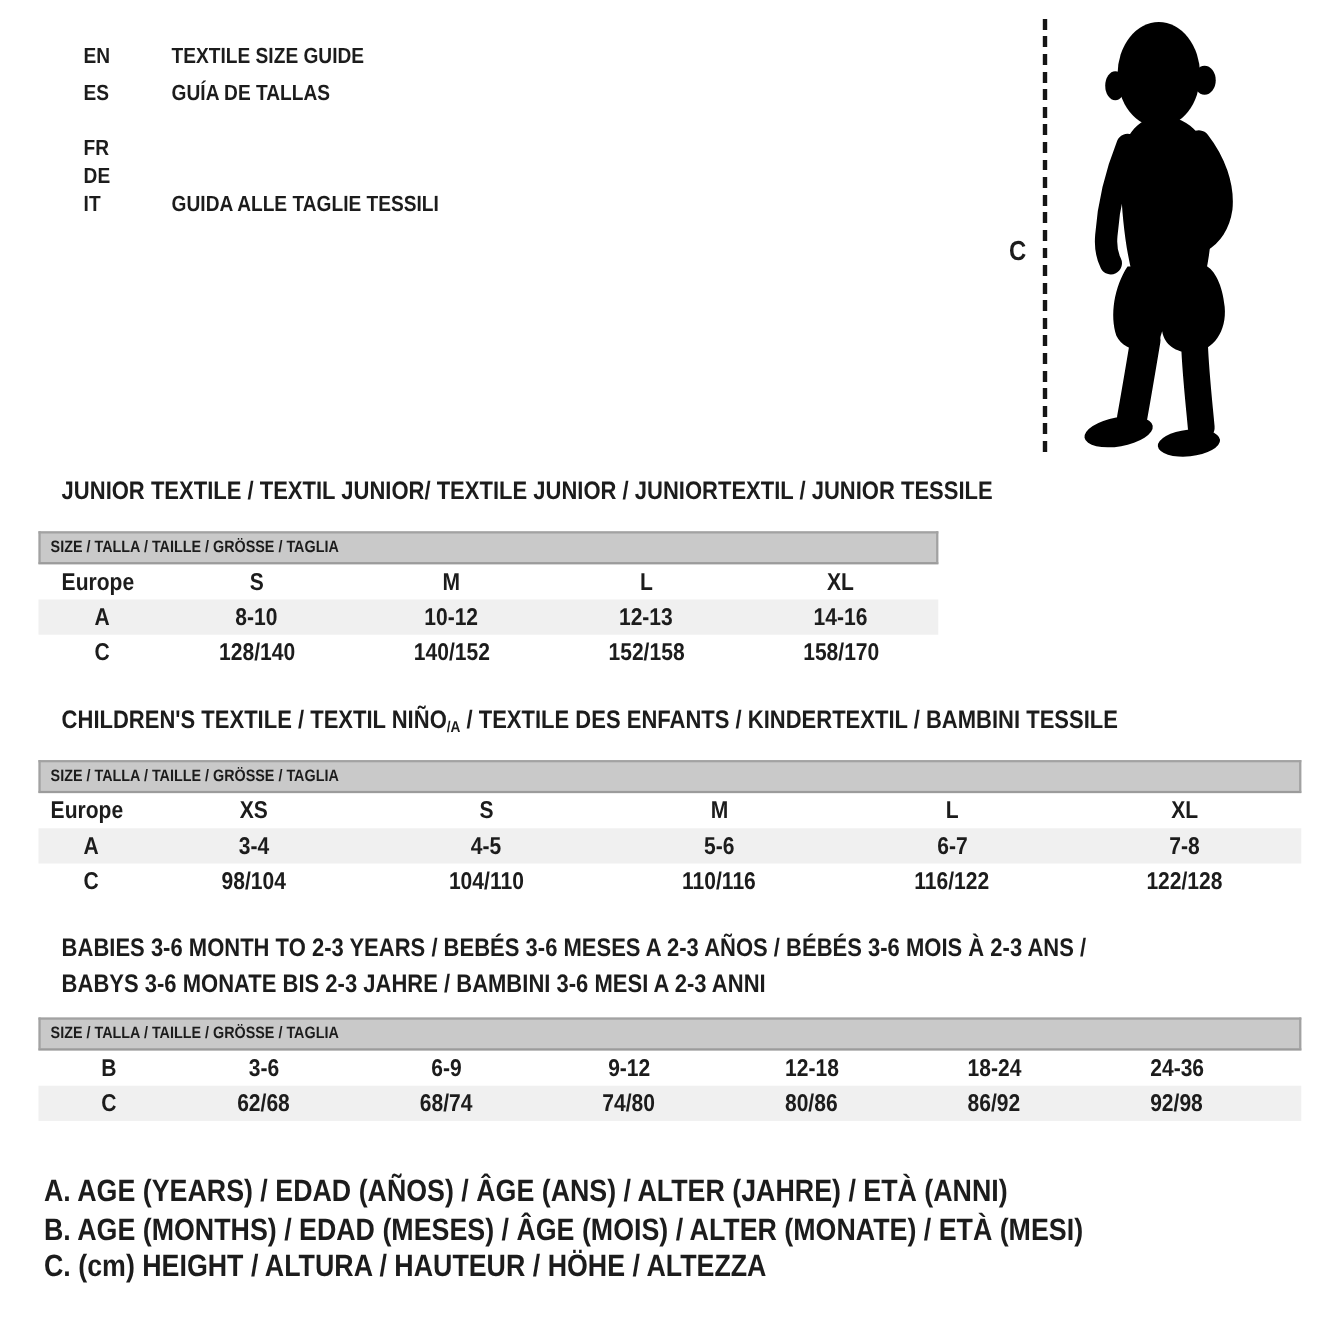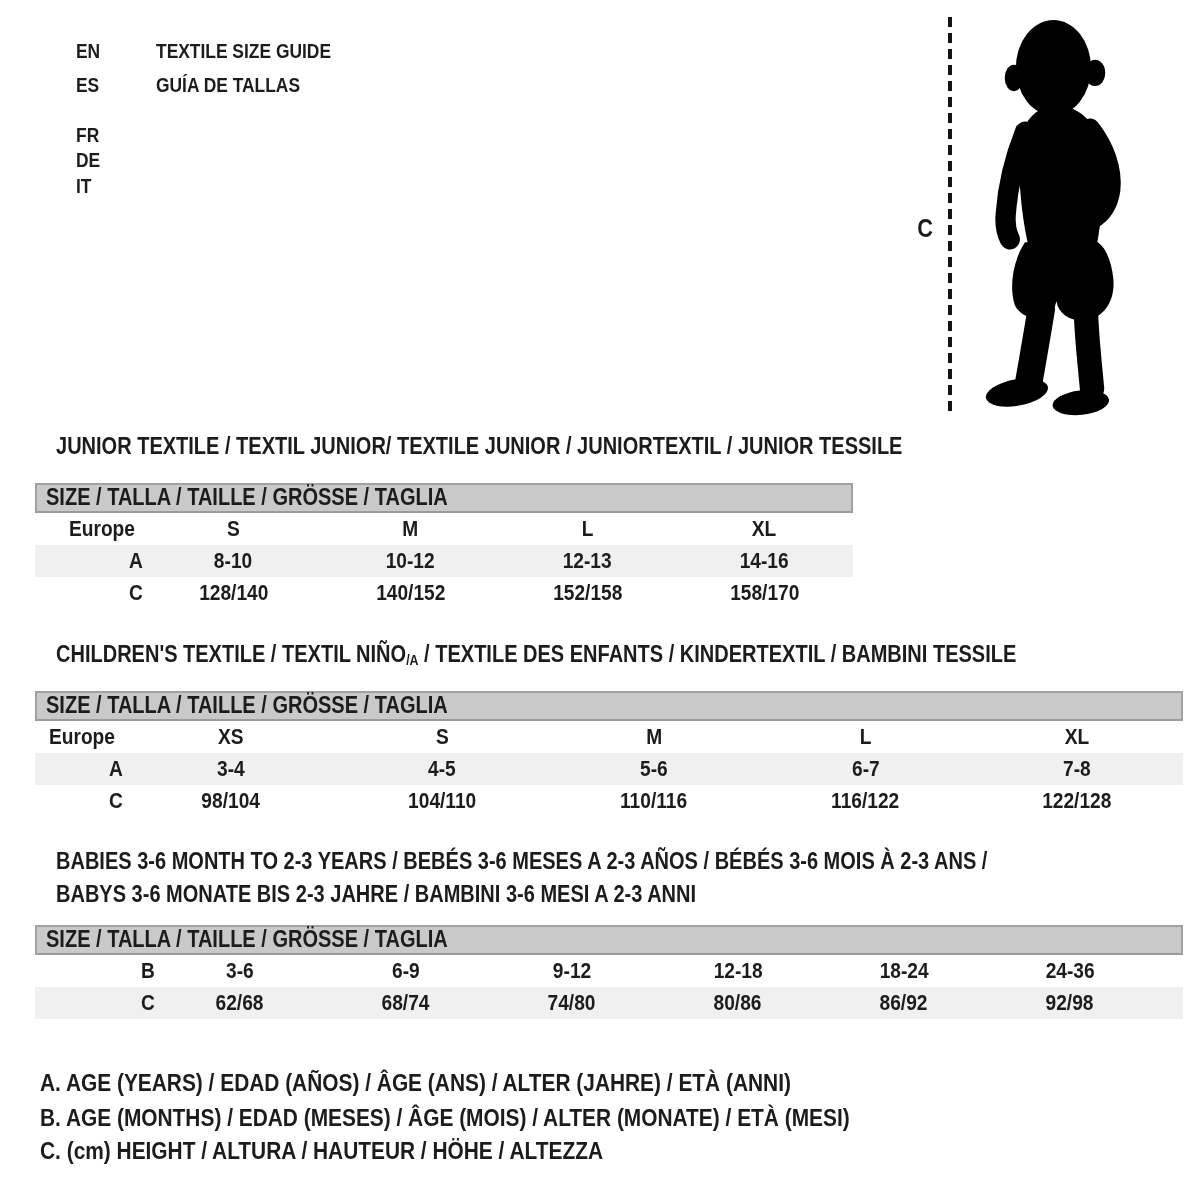--- a/index.html
+++ b/index.html
@@ -27,35 +27,35 @@
   .baby{position:absolute;left:966px;top:15px;width:180px;height:406px;}
 
   
   .sec-head{position:absolute;left:56px;font-size:23px;line-height:24px;}
   .sub{font-size:0.62em;position:relative;top:3px;letter-spacing:0;}
 
   
   .sizebar{
     box-sizing:border-box;height:30px;line-height:25px;
     background:#c9c9c9;border:2px solid #a2a2a2;border-bottom-color:#9b9b9b;
-    padding-left:9px;font-size:23px;
+    padding-left:9px;font-size:15px;
   }
   .trow{display:grid;height:32px;align-items:center;font-size:22px;}
-  .trow .lbl{text-align:right;padding-left:8px;}
+  .trow .lbl{text-align:center;padding-left:8px;}
   .trow .cel{text-align:center;}
   .stripe{background:#f0f0f0;}
   .t1{left:35px;top:483px;width:818px;}
   .t1 .trow{grid-template-columns:110px repeat(4,1fr);}
   .t2{left:35px;top:691px;width:1148px;}
   .t2 .trow{grid-template-columns:90px repeat(5,1fr);}
   .t3{left:35px;top:925px;width:1148px;}
   .t3 .trow{grid-template-columns:122px repeat(6,166px) 1fr;}
 
   
-  .legend-line{position:absolute;left:40px;font-size:24px;line-height:24px;}
+  .legend-line{position:absolute;left:40px;font-size:28px;line-height:24px;}
 </style>
 </head>
 <body>
 
 <div>
   <div class="lang-line" style="top:37px">
     <span class="lang-code"><span class="cond">EN</span></span>
     <span class="lang-title"><span class="cond">TEXTILE SIZE GUIDE</span></span>
   </div>
   <div class="lang-line" style="top:71px">
@@ -63,20 +63,21 @@
     <span class="lang-title"><span class="cond">GUÍA DE TALLAS</span></span>
   </div>
   <div class="lang-line" style="top:121px">
     <span class="lang-code"><span class="cond">FR</span></span>
   </div>
   <div class="lang-line" style="top:146px">
     <span class="lang-code"><span class="cond">DE</span></span>
   </div>
   <div class="lang-line" style="top:172px">
     <span class="lang-code"><span class="cond">IT</span></span>
+    <span class="lang-title"><span class="cond">GUIDA ALLE TAGLIE TESSILI</span></span>
   </div>
 </div>
 
 <span class="fig-label"><span class="condc">C</span></span>
 <div class="dash-line"></div>
 <svg class="baby" viewBox="0 0 165 400" xmlns="http://www.w3.org/2000/svg">
   <g fill="#000000">
     <ellipse cx="80" cy="52" rx="37" ry="47"></ellipse>
     <ellipse cx="41" cy="62" rx="9" ry="13"></ellipse>
     <ellipse cx="121" cy="57" rx="10" ry="13"></ellipse>

